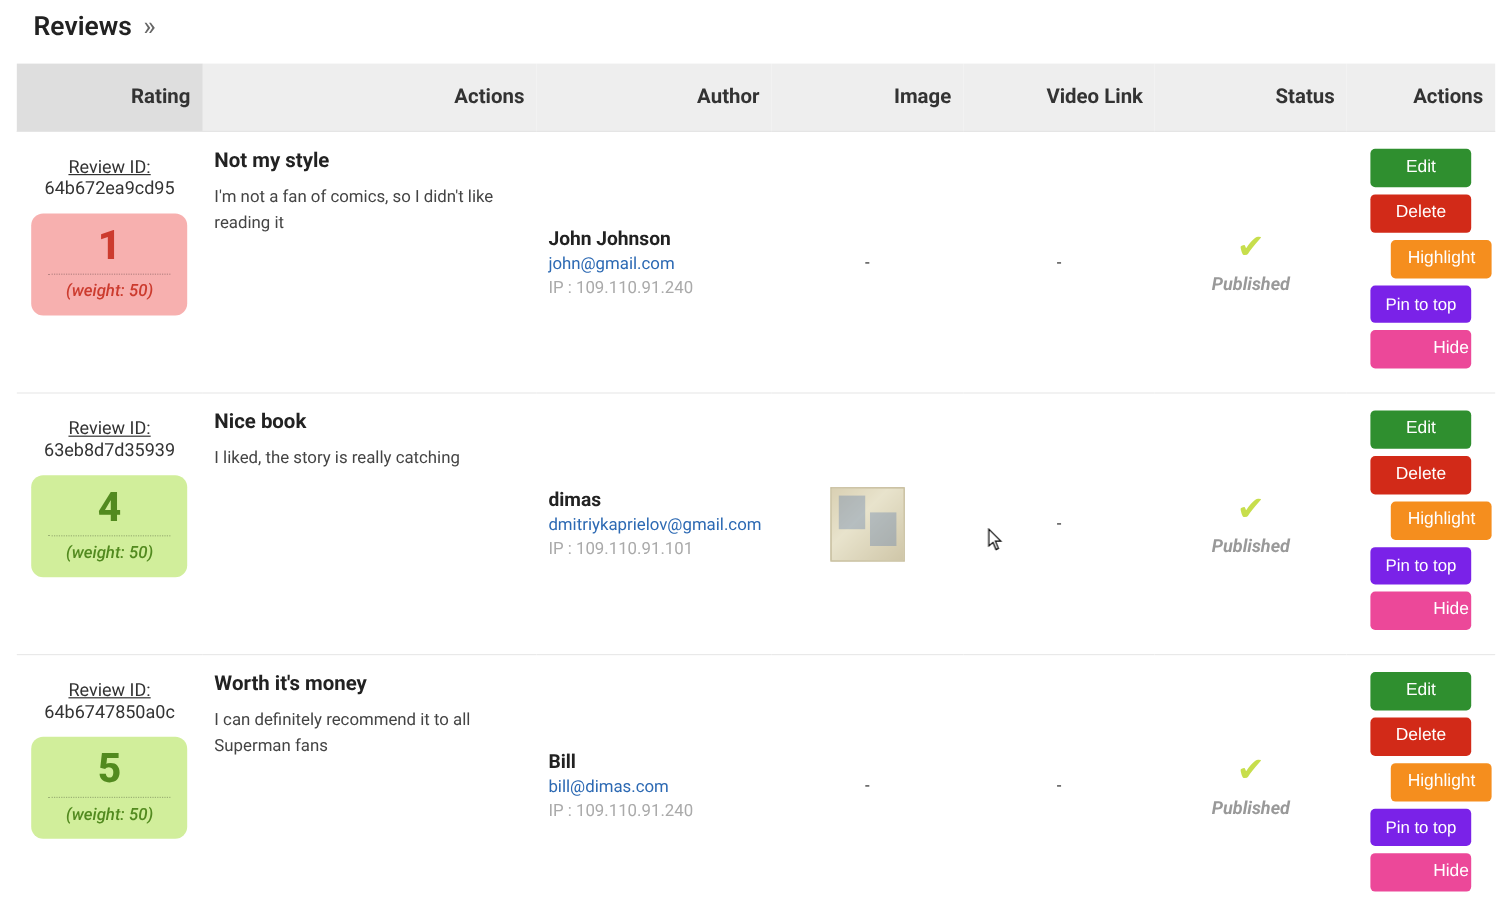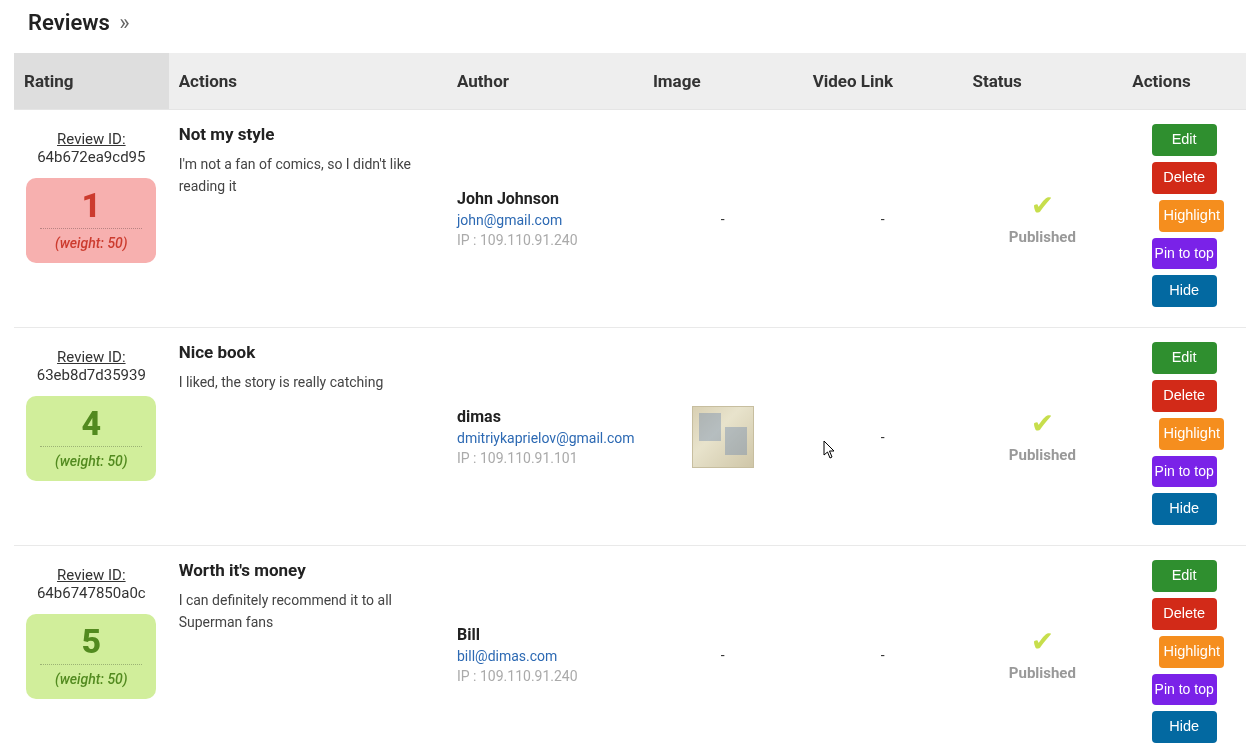--- a/index.html
+++ b/index.html
@@ -27,21 +27,21 @@
     width: 100%;
     border-collapse: collapse;
     table-layout: fixed;
   }
   table.reviews thead th {
     background: #eeeeee;
     color: #333;
     font-weight: 700;
     font-size: 17px;
     padding: 18px 10px;
-    text-align: left;
+    text-align: right;
     border-bottom: 1px solid #e5e5e5;
   }
   table.reviews thead th.rating-col {
     background: #dedede;
   }
   table.reviews td {
     padding: 14px 10px;
     vertical-align: top;
     border-bottom: 1px solid #e9e9e9;
   }
@@ -149,46 +149,47 @@
   }
   .thumb::before { left: 6px; top: 6px; width: 22px; height: 28px; }
   .thumb::after  { right: 6px; top: 20px; width: 22px; height: 28px; }
 
   .status-check {
     color: #c7de4c;
     font-size: 28px;
     line-height: 1;
   }
   .status-text {
+    font-style: italic;
     font-weight: 700;
     color: #999;
     font-size: 15px;
     margin-top: 8px;
   }
 
   
   .actions-cell { text-align: center; }
   .btn {
     display: block;
-    width: 65px;
+    width: 84px;
     margin: 0 auto 6px auto;
     border: none;
     border-radius: 4px;
     color: #fff;
     font-size: 14.5px;
     padding: 8px 2px;
     cursor: pointer;
     text-align: center;
     line-height: 1.1;
   }
   .btn-edit      { background: #2f8f2f; }
   .btn-delete    { background: #d22a18; }
   .btn-highlight { background: #f58e1e; margin-left: 27px; }
   .btn-pin       { background: #7a22e8; font-size: 14px; }
-  .btn-hide      { background: #0369a1; }
+  .btn-hide      { background: #ec4899; text-align: right; }
 
   .cursor {
     position: fixed;
     width: 14px; height: 20px;
     pointer-events: none;
   }
 </style>
 </head>
 <body>
 

